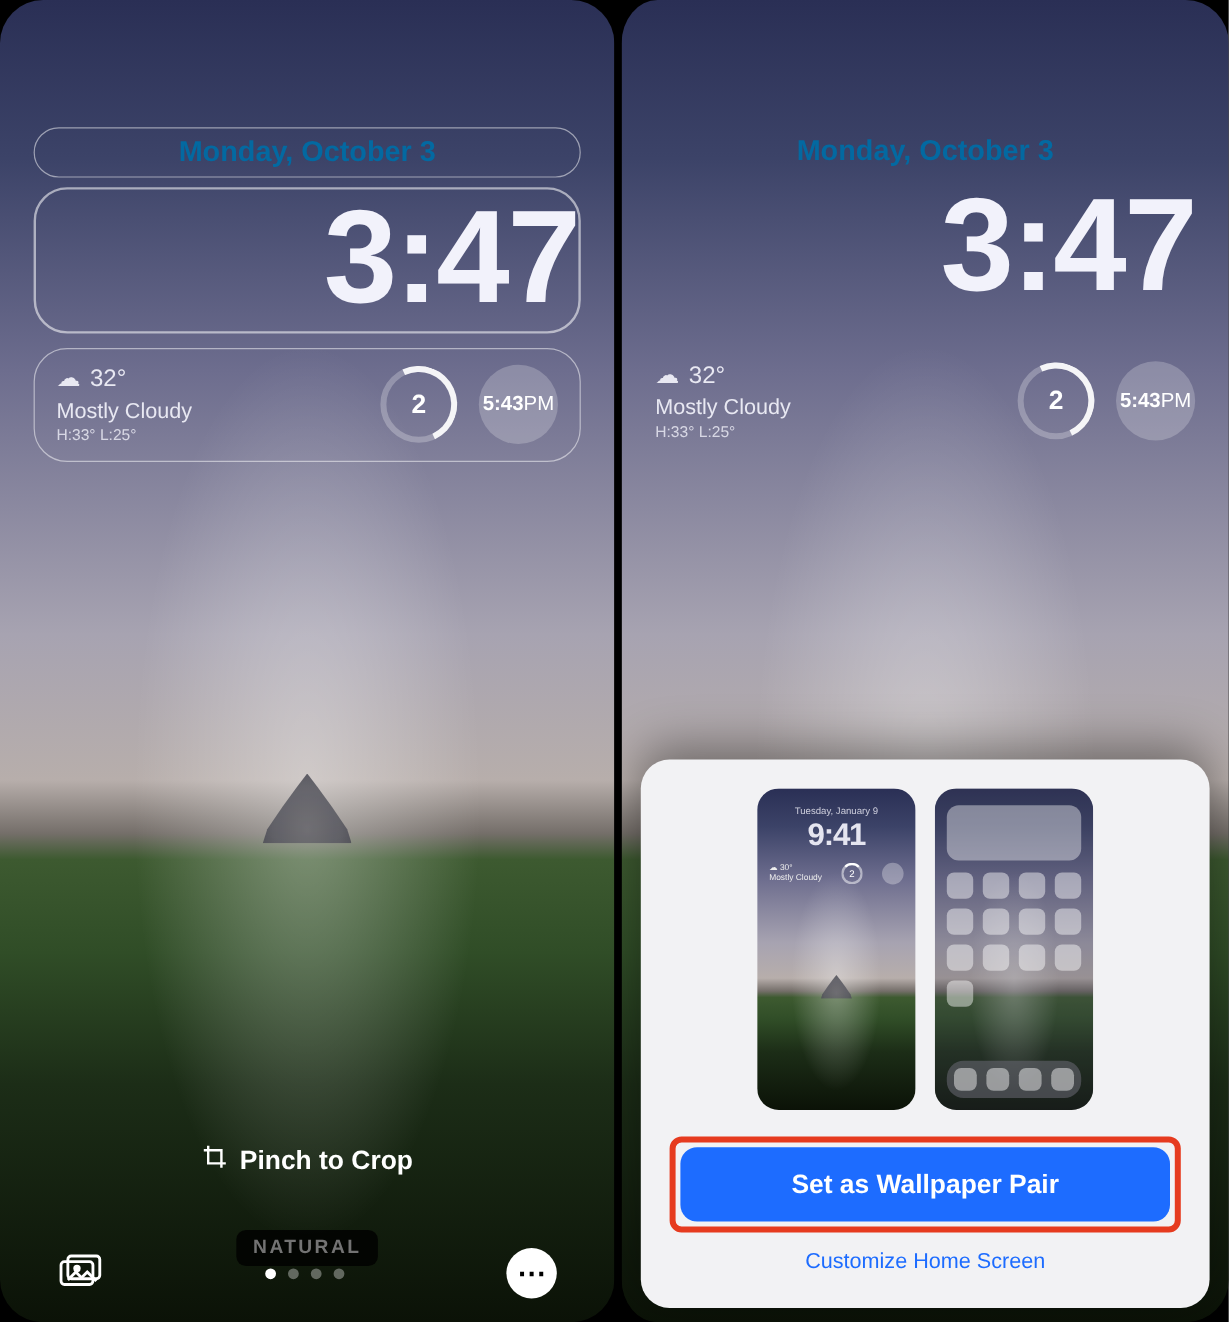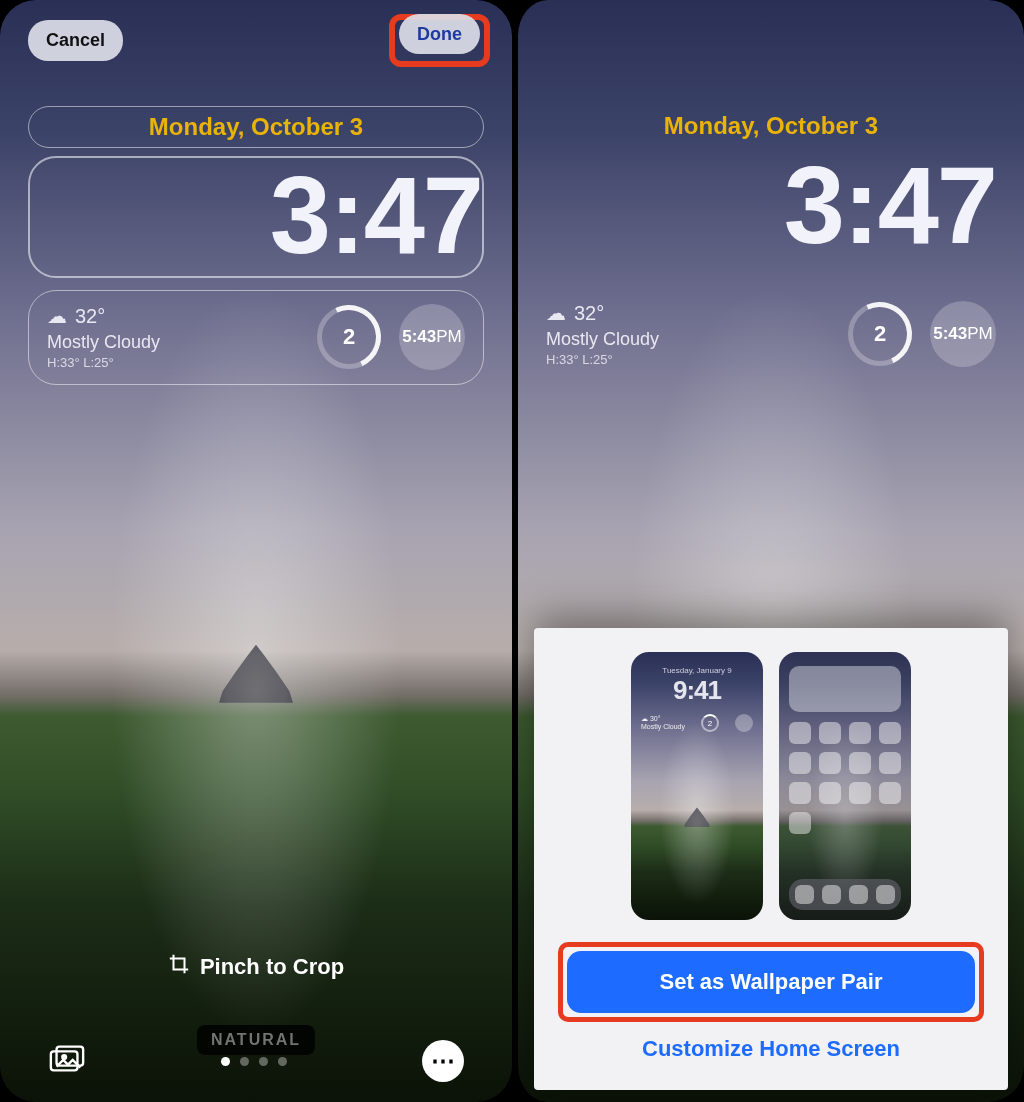--- a/index.html
+++ b/index.html
@@ -21,21 +21,21 @@
     clip-path: polygon(50% 0%, 62% 20%, 78% 48%, 95% 80%, 100% 100%, 0% 100%, 5% 80%, 22% 48%, 38% 20%);
     opacity:0.9;
     filter: blur(0.4px);
   }
   .toprow { position:absolute; top:20px; left:0; right:0; display:flex; justify-content:space-between; padding:0 28px; }
   .pill { background: rgba(220,222,232,0.92); color:#111; border-radius: 20px; padding: 10px 18px; font-weight:700; font-size:18px; }
   .pill.blue { color:#1e3a9e; }
   .hl { box-shadow: 0 0 0 6px #e63b1f; border-radius: 6px; padding:4px; }
   .hl .pill { margin:0; }
   .editbox { position:absolute; left:28px; right:28px; }
-  .date-box { top:106px; border:1px solid rgba(255,255,255,0.5); border-radius:26px; text-align:center; color:#eab308; font-weight:600; font-size:24px; padding:6px 0; }
+  .date-box { top:106px; border:1px solid rgba(255,255,255,0.5); border-radius:26px; text-align:center; color:#0369a1; font-weight:600; font-size:24px; padding:6px 0; }
   .clock-box { top:156px; border:2px solid rgba(255,255,255,0.55); border-radius:28px; text-align:right; color:#f2f2fb; font-weight:700; font-size:110px; line-height:1; padding:2px 0 6px; letter-spacing:-2px; }
   .widgets-box { top:290px; border:1px solid rgba(255,255,255,0.5); border-radius:28px; padding:12px 18px; display:flex; align-items:center; gap:20px; }
   .noborder { border:none !important; padding:0 !important; }
   .wx { color:#e8e8f2; font-size:18px; line-height:1.35; }
   .wx .t1 { display:flex; align-items:center; gap:8px; font-size:20px; }
   .wx .sub { opacity:0.85; font-size:13px; }
   .uv { margin-left:auto; display:flex; align-items:center; gap:18px; }
   .ring { width:64px; height:64px; border-radius:50%; position:relative; display:flex; align-items:center; justify-content:center; color:#fff; font-size:22px; font-weight:600; }
   .ring::before { content:""; position:absolute; inset:0; border-radius:50%; border:5px solid rgba(255,255,255,0.25); }
   .ring::after { content:""; position:absolute; inset:0; border-radius:50%; border:5px solid transparent; border-top-color: rgba(255,255,255,0.9); border-right-color: rgba(255,255,255,0.9); transform: rotate(20deg); }
@@ -43,56 +43,50 @@
   .sunpill .tm { font-weight:600; }
   .crop { position:absolute; left:0; right:0; top:86.5%; text-align:center; color:#fff; font-weight:600; font-size:22px; display:flex; align-items:center; justify-content:center; gap:10px; }
   .natural { position:absolute; left:50%; transform:translateX(-50%); top:93%; background:rgba(0,0,0,0.8); color:#737373; padding:6px 14px; border-radius:8px; letter-spacing:2px; font-size:16px; font-weight:600; }
   .bottombar { position:absolute; left:0; right:0; bottom:20px; display:flex; align-items:center; justify-content:space-between; padding:0 48px; }
   .dots { display:flex; gap:10px; }
   .dot { width:9px; height:9px; border-radius:50%; background:rgba(255,255,255,0.35); }
   .dot.on { background:#fff; }
   .circlebtn { width:42px; height:42px; border-radius:50%; background:#fff; display:flex; align-items:center; justify-content:center; color:#000; font-size:24px; font-weight:900; }
   .photos-ico { color:#fff; }
   
-  .sheet { position:absolute; left:16px; right:16px; bottom:12px; background:#f2f2f4; border-radius:4px; padding:24px 24px 28px; box-shadow: 0 -10px 40px rgba(0,0,0,0.4); }
+  .sheet { position:absolute; left:16px; right:16px; bottom:12px; background:#f2f2f4; border-radius:24px; padding:24px 24px 28px; box-shadow: 0 -10px 40px rgba(0,0,0,0.4); }
   .previews { display:flex; justify-content:center; gap:16px; margin-bottom:22px; }
   .pv { width:132px; height:268px; border-radius:18px; overflow:hidden; position:relative; }
   .pv .wallpaper { transform: scale(1); }
   .pv .mound { top:58%; width:26px; height:20px; }
   .pv-lock-text { position:absolute; top:14px; left:0; right:0; text-align:center; color:#e5e5f0; }
   .pv-lock-text .d { font-size:8px; opacity:0.85; }
   .pv-lock-text .t { font-size:26px; font-weight:700; letter-spacing:-1px; }
   .pv-lock-widgets { position:absolute; top:62px; left:10px; right:10px; display:flex; align-items:center; justify-content:space-between; }
   .pv-lock-widgets .mini { font-size:7px; color:#eee; line-height:1.1; }
   .pv-lock-widgets .miniring { width:18px; height:18px; border:2px solid rgba(255,255,255,0.5); border-top-color:#fff; border-radius:50%; font-size:8px; color:#fff; display:flex; align-items:center; justify-content:center; }
   .pv-lock-widgets .minisun { width:18px; height:18px; border-radius:50%; background:rgba(255,255,255,0.3); }
   .pv-home-overlay { position:absolute; inset:0; background:rgba(60,60,80,0.25); padding:14px 10px 10px; display:flex; flex-direction:column; }
   .hwidget { height:46px; background:rgba(255,255,255,0.4); border-radius:10px; margin-bottom:10px; }
   .hgrid { display:grid; grid-template-columns:repeat(4,1fr); gap:8px; }
   .happ { aspect-ratio:1; background:rgba(255,255,255,0.45); border-radius:6px; }
   .hdock { margin-top:auto; background:rgba(100,100,110,0.6); border-radius:14px; padding:6px; display:grid; grid-template-columns:repeat(4,1fr); gap:8px; }
   .setbtn-wrap { border:5px solid #e63b1f; border-radius:10px; padding:4px; margin-bottom:14px; }
   .setbtn { background:#1d6cff; color:#fff; text-align:center; padding:18px 16px; border-radius:14px; font-size:22px; font-weight:600; }
-  .custlink { text-align:center; color:#1d6cff; font-size:22px; font-weight:700; }
+  .custlink { text-align:center; color:#1d6cff; font-size:18px; font-weight:400; }
 </style>
 </head>
 <body>
 
 <div class="stage">
 
   <div class="phone">
     <div class="wallpaper"></div>
     <div class="mound"></div>
 
-    <div class="toprow">
-      <span class="pill">Cancel</span>
-      <span class="hl">
-        <span class="pill blue">Done</span>
-      </span>
-    </div>
 
     <div class="editbox date-box">Monday, October 3</div>
     <div class="editbox clock-box">3:47</div>
 
     <div class="editbox widgets-box">
       <div class="wx">
         <div class="t1">
             <span>☁</span>
             <span>32°</span>
           </div>

